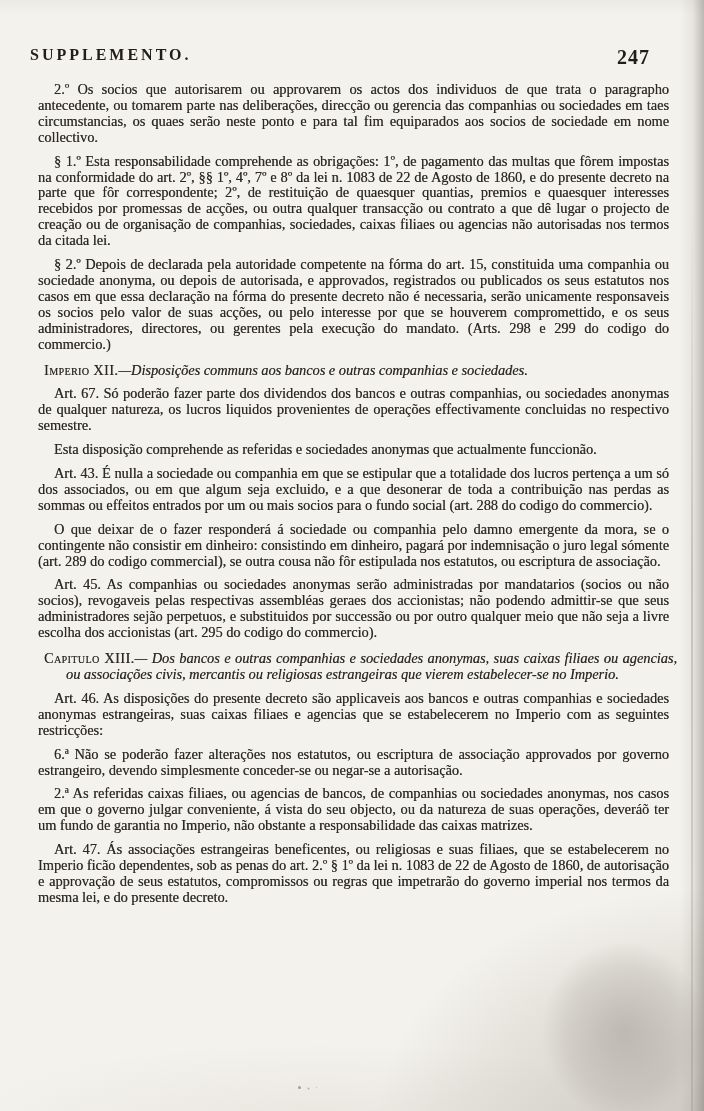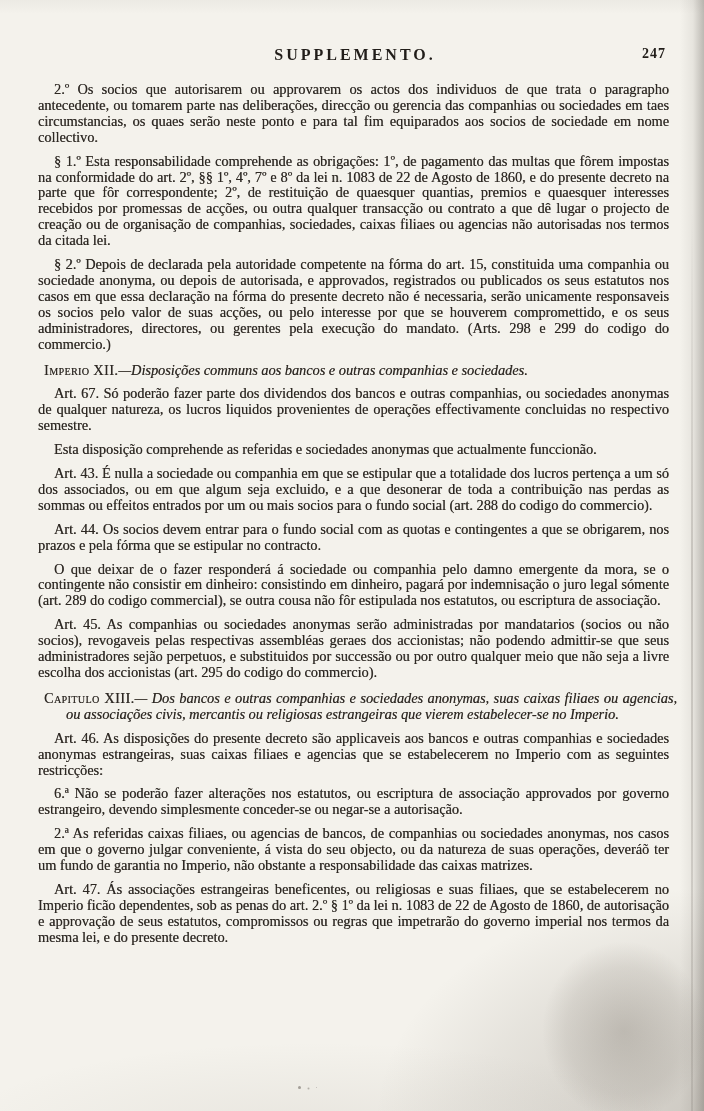--- a/index.html
+++ b/index.html
@@ -14,29 +14,29 @@
     background:
       radial-gradient(ellipse 430px 300px at 101% 101%, rgba(110,102,92,0.30), rgba(110,102,92,0.10) 55%, rgba(0,0,0,0) 78%),
       radial-gradient(ellipse 520px 130px at 45% 102%, rgba(120,112,100,0.10), rgba(0,0,0,0) 70%),
       linear-gradient(to left, rgba(70,64,58,0.32), rgba(70,64,58,0.08) 11px, rgba(0,0,0,0) 24px),
       linear-gradient(to bottom, rgba(90,84,76,0.05), rgba(0,0,0,0) 14px),
       #f4f2ec;
     font-family: "Liberation Serif", "DejaVu Serif", serif;
     color: #2d2823;
   }
   .header {
-    position: absolute; top: 46px; left: 30px; right: 24px; height: 20px;
-    text-align: center;
+    position: absolute; top: 46px; left: 30px; right: 40px; height: 20px;
+    text-align: left;
   }
   .running-title {
     font-weight: bold; font-size: 16px; letter-spacing: 3px; color: #211d19;
   }
   .page-number {
     position: absolute; right: 14px; top: 0;
-    font-weight: bold; font-size: 14px; letter-spacing: 1px; color: #211d19;
+    font-weight: bold; font-size: 20px; letter-spacing: 1px; color: #211d19;
   }
   .body {
     position: absolute; top: 74px; left: 30px; right: 27px;
     font-size: 14.3px; line-height: 15.9px;
     text-align: justify;
     hyphens: none;
     text-shadow: 0.3px 0 0 rgba(45, 40, 35, 0.65);
   }
   .para { margin: 8px; text-indent: 16px; font-family: Liberation Serif, serif; }
   .chapter {
@@ -69,21 +69,20 @@
     <span class="page-number">247</span>
   </div>
   <div class="body">
       <p class="para">2.º Os socios que autorisarem ou approvarem os actos dos individuos de que trata o paragrapho antecedente, ou tomarem parte nas deliberações, direcção ou gerencia das companhias ou sociedades em taes circumstancias, os quaes serão neste ponto e para tal fim equiparados aos socios de sociedade em nome collectivo.</p>
       <p class="para">§ 1.º Esta responsabilidade comprehende as obrigações: 1º, de pagamento das multas que fôrem impostas na conformidade do art. 2º, §§ 1º, 4º, 7º e 8º da lei n. 1083 de 22 de Agosto de 1860, e do presente decreto na parte que fôr correspondente; 2º, de restituição de quaesquer quantias, premios e quaesquer interesses recebidos por promessas de acções, ou outra qualquer transacção ou contrato a que dê lugar o projecto de creação ou de organisação de companhias, sociedades, caixas filiaes ou agencias não autorisadas nos termos da citada lei.</p>
       <p class="para">§ 2.º Depois de declarada pela autoridade competente na fórma do art. 15, constituida uma companhia ou sociedade anonyma, ou depois de autorisada, e approvados, registrados ou publicados os seus estatutos nos casos em que essa declaração na fórma do presente decreto não é necessaria, serão unicamente responsaveis os socios pelo valor de suas acções, ou pelo interesse por que se houverem compromettido, e os seus administradores, directores, ou gerentes pela execução do mandato. (Arts. 298 e 299 do codigo do commercio.)</p>
       <p class="chapter"><span class="chapter-label">Imperio XII.</span><span class="chapter-title">—Disposições communs aos bancos e outras companhias e sociedades.</span></p>
       <p class="para">Art. 67. Só poderão fazer parte dos dividendos dos bancos e outras companhias, ou sociedades anonymas de qualquer natureza, os lucros liquidos provenientes de operações effectivamente concluidas no respectivo semestre.</p>
       <p class="para">Esta disposição comprehende as referidas e sociedades anonymas que actualmente funccionão.</p>
       <p class="para">Art. 43. É nulla a sociedade ou companhia em que se estipular que a totalidade dos lucros pertença a um só dos associados, ou em que algum seja excluido, e a que desonerar de toda a contribuição nas perdas as sommas ou effeitos entrados por um ou mais socios para o fundo social (art. 288 do codigo do commercio).</p>
-      <p class="para">Art. 44. Os socios devem entrar para o fundo social com as quotas e contingentes a que se obrigarem, nos prazos e pela fórma que se estipular no contracto.</p>
       <p class="para">O que deixar de o fazer responderá á sociedade ou companhia pelo damno emergente da mora, se o contingente não consistir em dinheiro: consistindo em dinheiro, pagará por indemnisação o juro legal sómente (art. 289 do codigo commercial), se outra cousa não fôr estipulada nos estatutos, ou escriptura de associação.</p>
       <p class="para">Art. 45. As companhias ou sociedades anonymas serão administradas por mandatarios (socios ou não socios), revogaveis pelas respectivas assembléas geraes dos accionistas; não podendo admittir-se que seus administradores sejão perpetuos, e substituidos por successão ou por outro qualquer meio que não seja a livre escolha dos accionistas (art. 295 do codigo do commercio).</p>
       <p class="chapter"><span class="chapter-label">Capitulo XIII.</span><span class="chapter-title">— Dos bancos e outras companhias e sociedades anonymas, suas caixas filiaes ou agencias, ou associações civis, mercantis ou religiosas estrangeiras que vierem estabelecer-se no Imperio.</span></p>
       <p class="para">Art. 46. As disposições do presente decreto são applicaveis aos bancos e outras companhias e sociedades anonymas estrangeiras, suas caixas filiaes e agencias que se estabelecerem no Imperio com as seguintes restricções:</p>
       <p class="para">6.ª Não se poderão fazer alterações nos estatutos, ou escriptura de associação approvados por governo estrangeiro, devendo simplesmente conceder-se ou negar-se a autorisação.</p>
       <p class="para">2.ª As referidas caixas filiaes, ou agencias de bancos, de companhias ou sociedades anonymas, nos casos em que o governo julgar conveniente, á vista do seu objecto, ou da natureza de suas operações, deveráõ ter um fundo de garantia no Imperio, não obstante a responsabilidade das caixas matrizes.</p>
       <p class="para">Art. 47. Ás associações estrangeiras beneficentes, ou religiosas e suas filiaes, que se estabelecerem no Imperio ficão dependentes, sob as penas do art. 2.º § 1º da lei n. 1083 de 22 de Agosto de 1860, de autorisação e approvação de seus estatutos, compromissos ou regras que impetrarão do governo imperial nos termos da mesma lei, e do presente decreto.</p>
     </div>
   <div class="edge-crease"></div>
   <div class="smudge-bottom-right"></div>

